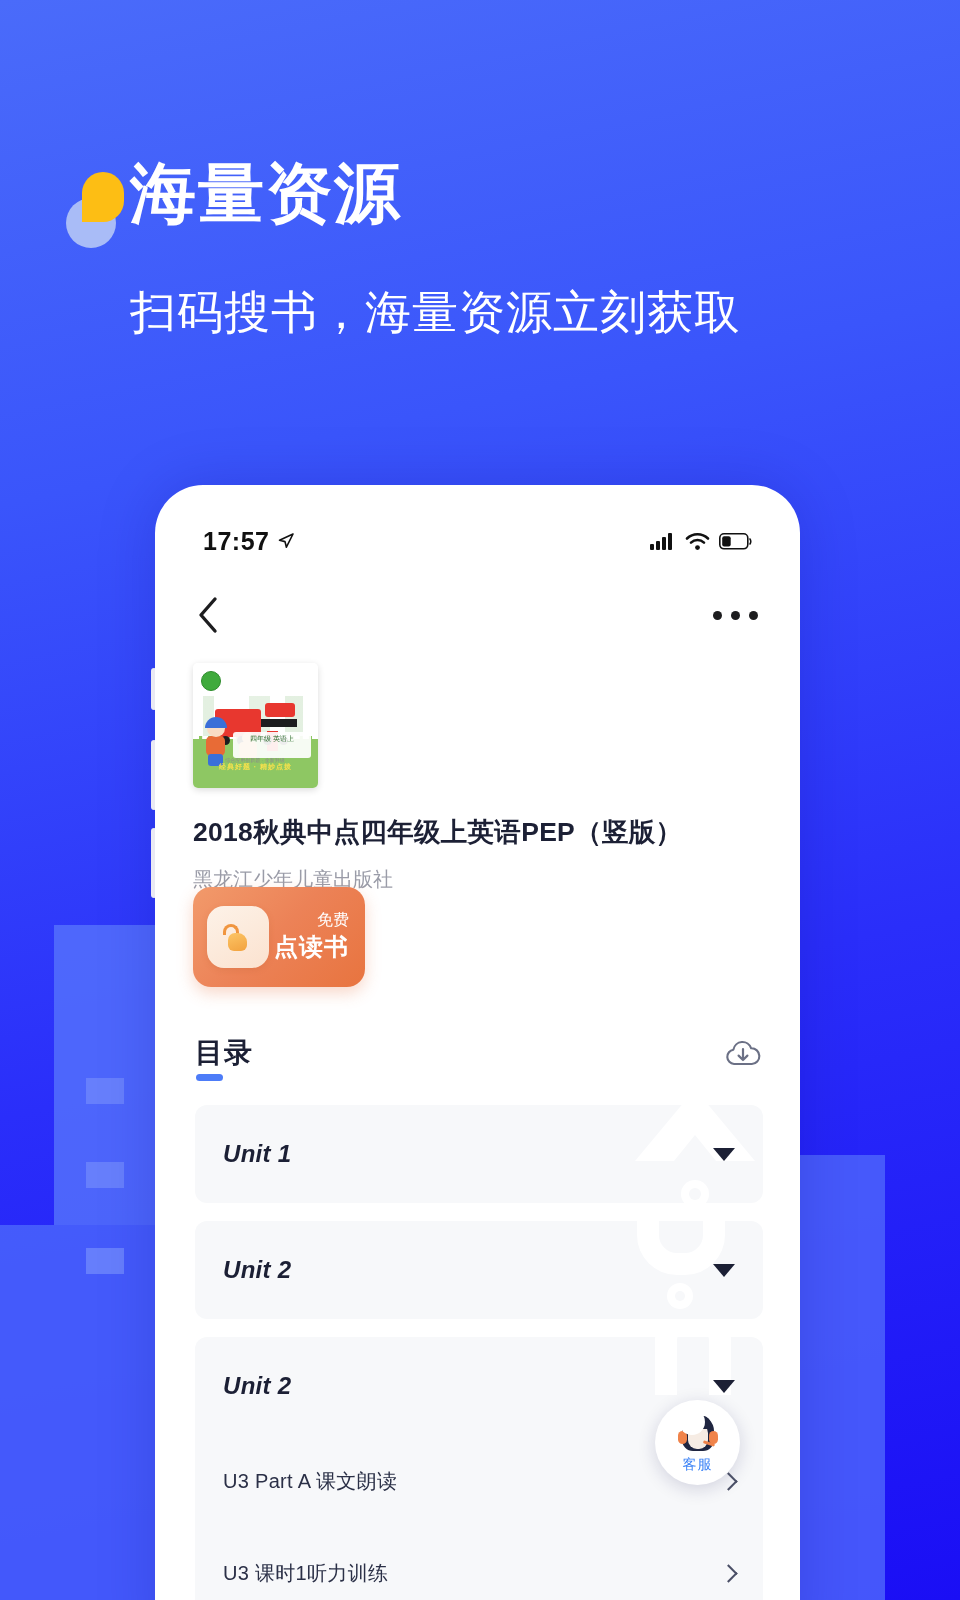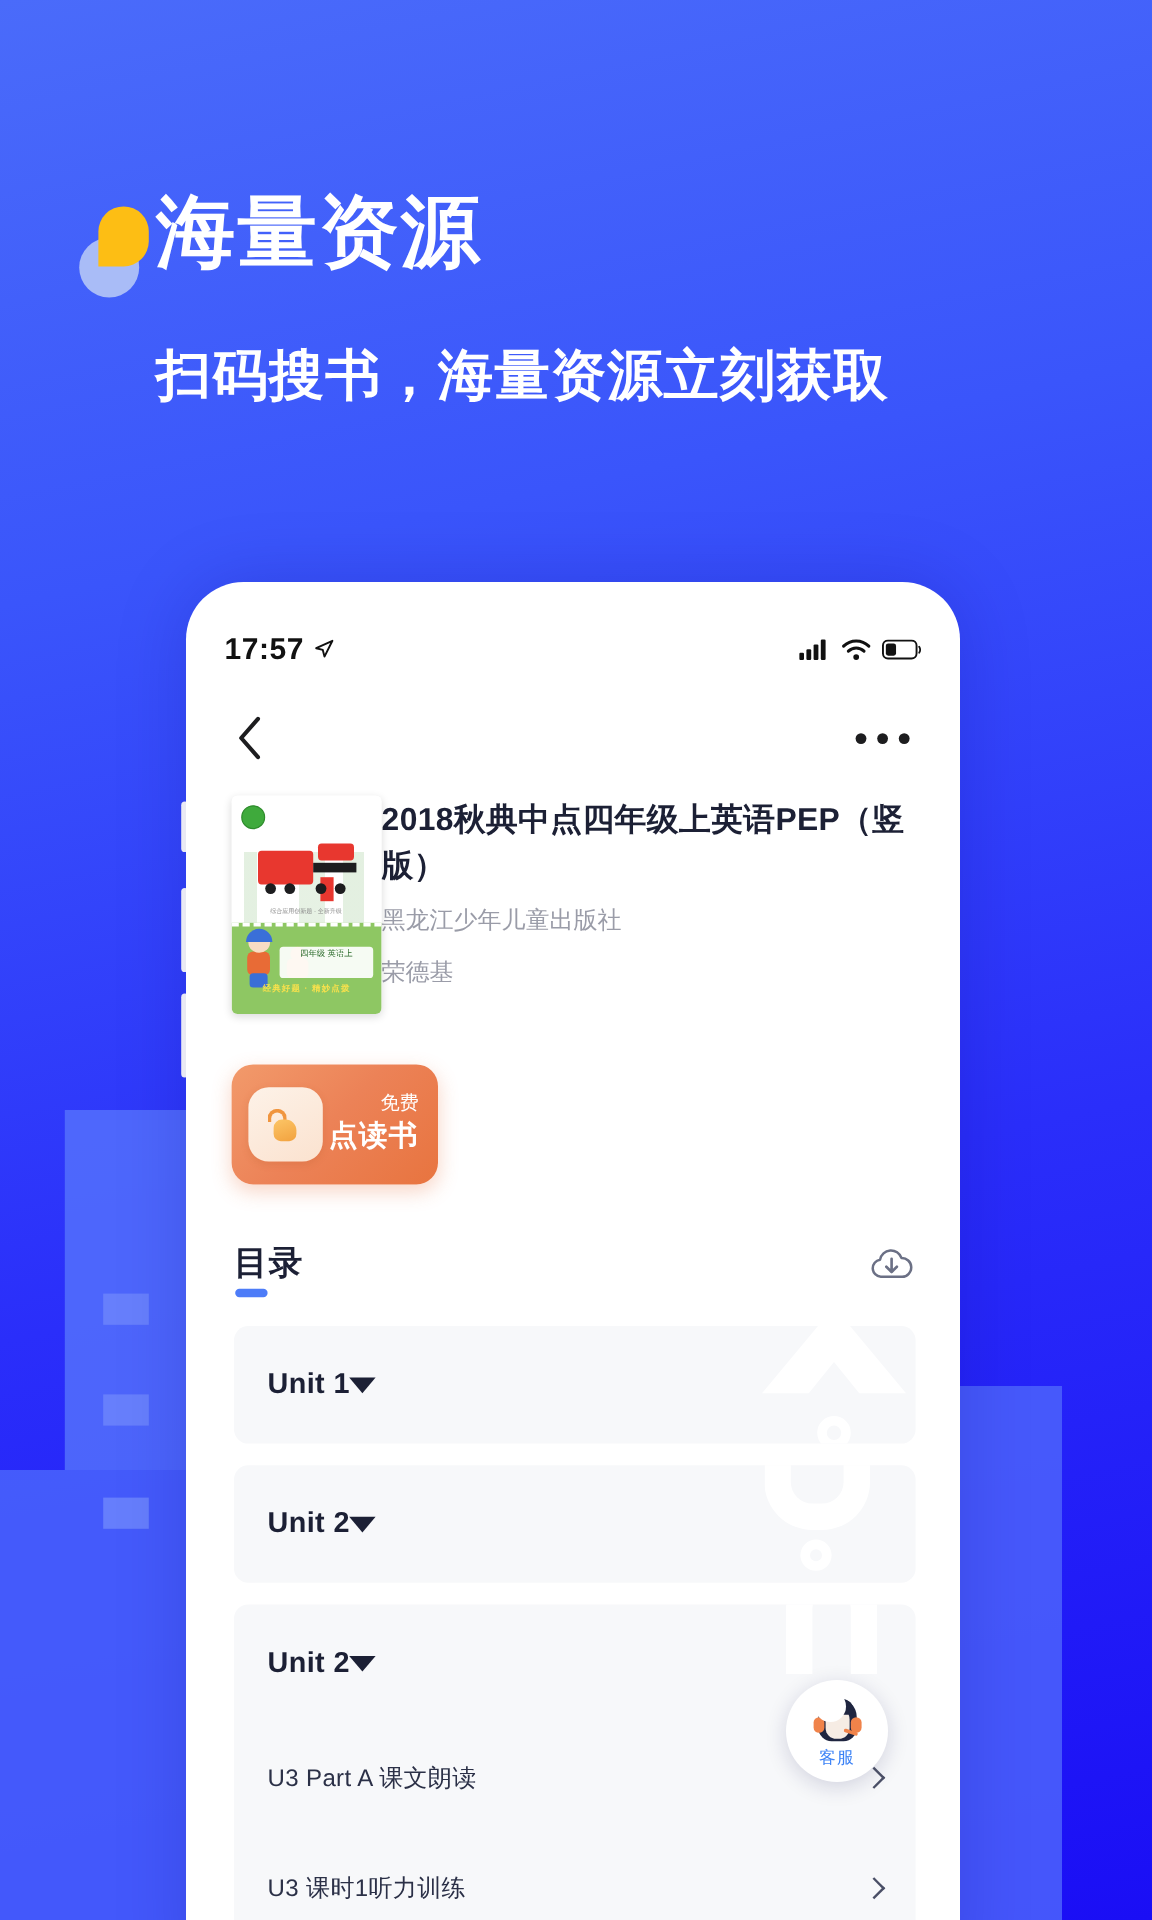--- a/index.html
+++ b/index.html
@@ -38,21 +38,21 @@
     background:#fdbe14;
     border-radius:21px 21px 21px 0;
   }
   #headline {
     position:absolute; left:130px; top:160px;
     font-size:66px; font-weight:bold; color:#ffffff;
     letter-spacing:2px; line-height:1;
   }
   #subhead {
     position:absolute; left:130px; top:289px;
-    font-size:46px; font-weight:bold; color:#ffffff;
+    font-size:46px; font-weight:normal; color:#ffffff;
     letter-spacing:1px; line-height:1;
   }
 
   
   #phone {
     position:absolute; left:155px; top:485px;
     width:645px; height:1160px;
     background:#ffffff;
     border-radius:48px 48px 0 0;
     overflow:hidden;
@@ -62,39 +62,39 @@
     position:absolute; left:151px; width:6px; background:#ffffff; border-radius:3px;
   }
   #sb1 { top:668px; height:42px; }
   #sb2 { top:740px; height:70px; }
   #sb3 { top:828px; height:70px; }
 
   
   #statusbar {
     position:absolute; left:0; top:38px; width:100%; height:36px;
     display:flex; align-items:center; justify-content:space-between;
-    padding:0 32px;
+    padding:0 48px;
   }
   #clock { font-size:25px; font-weight:bold; color:#111; letter-spacing:.5px; }
   #status-left { display:flex; align-items:center; gap:7px; }
   #status-right { display:flex; align-items:center; gap:9px; }
 
   
   #navbar {
     position:absolute; left:0; top:100px; width:100%; height:60px;
     display:flex; align-items:center; justify-content:space-between;
     padding:0 42px;
   }
   #dots { display:flex; gap:9px; }
   .dot { width:9px; height:9px; border-radius:50%; background:#1d1d1f; }
 
   
   #book-row {
     position:absolute; left:38px; top:178px; width:570px;
-    display:flex; 
+    display:flex; gap:24px;flex-direction:column;
   }
   #cover {
     width:125px; height:182px; flex:0 0 125px;
     border-radius:5px; overflow:hidden; position:relative;
     background:#ffffff; box-shadow:0 2px 7px rgba(0,0,0,.14);
   }
   #cover-top { position:absolute; inset:0 0 40% 0; background:#fff; }
   #cover-grass {
     position:absolute; left:0; right:0; bottom:0; height:42%;
     background:#8ec763;
@@ -201,22 +201,22 @@
     width:27px; height:7px; border-radius:4px; background:#4d7cf8;
   }
 
   
   #unit-list { position:absolute; left:40px; top:620px; width:568px; }
   .unit-card {
     background:#f7f8fa; border-radius:12px; margin-bottom:18px;
     position:relative; overflow:hidden;
   }
   .unit-head {
-    height:98px; display:flex; align-items:center; justify-content:flex-start;
-    padding:0 28px; position:relative; z-index:2;
+    height:98px; display:flex; align-items:center; justify-content:space-between;
+    padding:0 28px; position:relative; z-index:2;font-style:italic;
   }
   .unit-title { font-size:24px; font-weight:bold; color:#1c2035; letter-spacing:.3px; }
   .caret {
     width:0; height:0; border-left:11px solid transparent;
     border-right:11px solid transparent; border-top:13px solid #1c2035;
   }
   .sub-item {
     height:92px; display:flex; align-items:center; justify-content:space-between;
     padding:0 28px; position:relative; z-index:2;
   }

